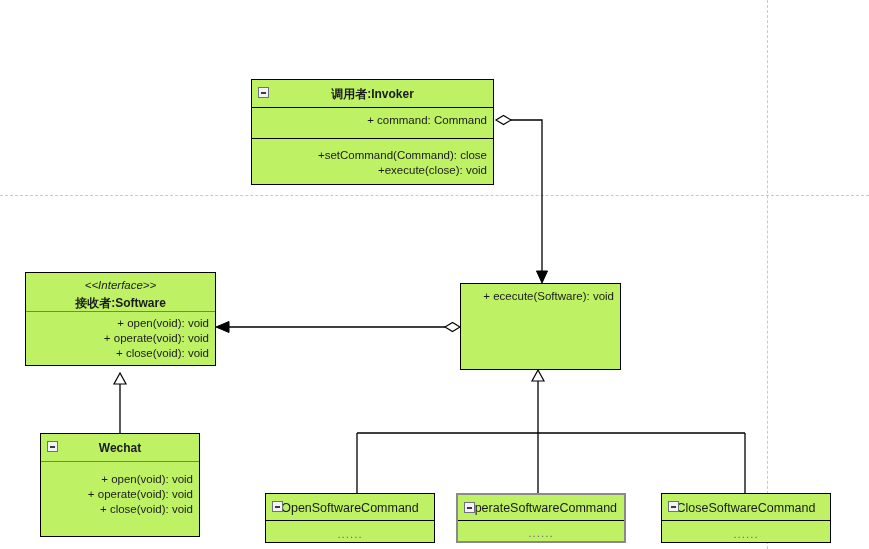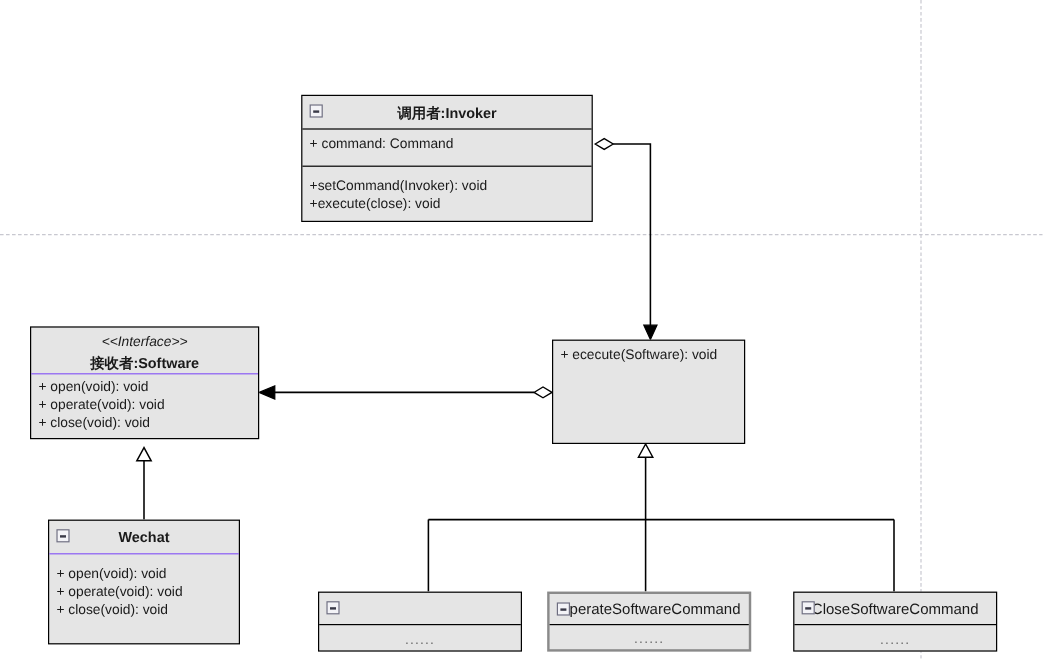--- a/index.html
+++ b/index.html
@@ -33,21 +33,21 @@
     top: 0;
     height: 549px;
     width: 0;
     border-left: 1px dashed #c8c8d0;
     pointer-events: none;
   }
   
   .uml-class {
     position: absolute;
     box-sizing: border-box;
-    background: #e5e5e5;
+    background: #bef264;
     border: 1px solid #000000;
     font-size: 11.5px;
     line-height: 1.45;
   }
   .uml-class.selected {
     border: 2px solid #8a8a8a;
   }
   .compartment {
     box-sizing: border-box;
     position: relative;
@@ -74,20 +74,21 @@
     font-style: italic;
     font-weight: normal;
     font-size: 11.5px;
     margin-bottom: 1px;
   }
   .hdr .title-text {
     display: block;
   }
   .members {
     padding: 5px 6px 5px 6px;
+    text-align: right;
   }
   .members .row {
     white-space: nowrap;
     font-size: 11.5px;
     line-height: 15px;
   }
   .members.centered {
     text-align: center;
     color: #6b6b6b;
     letter-spacing: 1px;
@@ -162,21 +163,21 @@
 
   <div class="uml-class" style="left:251px; top:79px; width:243px; height:106px;">
     <div class="compartment hdr" style="height:27px;">
       <span class="collapse-icon"></span>
       <span class="title-text">调用者:Invoker</span>
     </div>
     <div class="compartment members" style="height:31px;">
       <div class="row">+ command: Command</div>
     </div>
     <div class="compartment members" style="height:48px; padding-top:9px;">
-      <div class="row">+setCommand(Invoker): void</div>
+      <div class="row">+setCommand(Command): close</div>
       <div class="row">+execute(close): void</div>
     </div>
   </div>
 
   <div class="uml-class" style="left:25px; top:272px; width:191px; height:94px;">
     <div class="compartment hdr thin-sep" style="height:38px; padding-top:4px;">
       <span class="stereotype">&lt;&lt;Interface&gt;&gt;</span>
       <span class="title-text">接收者:Software</span>
     </div>
     <div class="compartment members" style="height:56px; padding-top:4px;">
@@ -200,20 +201,21 @@
     <div class="compartment members" style="height:77px; padding-top:10px;">
       <div class="row">+ open(void): void</div>
       <div class="row">+ operate(void): void</div>
       <div class="row">+ close(void): void</div>
     </div>
   </div>
 
   <div class="uml-class" style="left:265px; top:493px; width:170px; height:50px;">
     <div class="compartment hdr plain" style="height:26px; padding-top:5px;">
       <span class="collapse-icon"></span>
+      <span class="title-text">OpenSoftwareCommand</span>
     </div>
     <div class="compartment members centered" style="height:24px; padding-top:6px;">
       <div class="row">......</div>
     </div>
   </div>
 
   <div class="uml-class selected" style="left:456px; top:493px; width:170px; height:50px;">
     <div class="compartment hdr plain" style="height:25px; padding-top:4px;">
       <span class="collapse-icon"></span>
       <span class="title-text">OperateSoftwareCommand</span>

